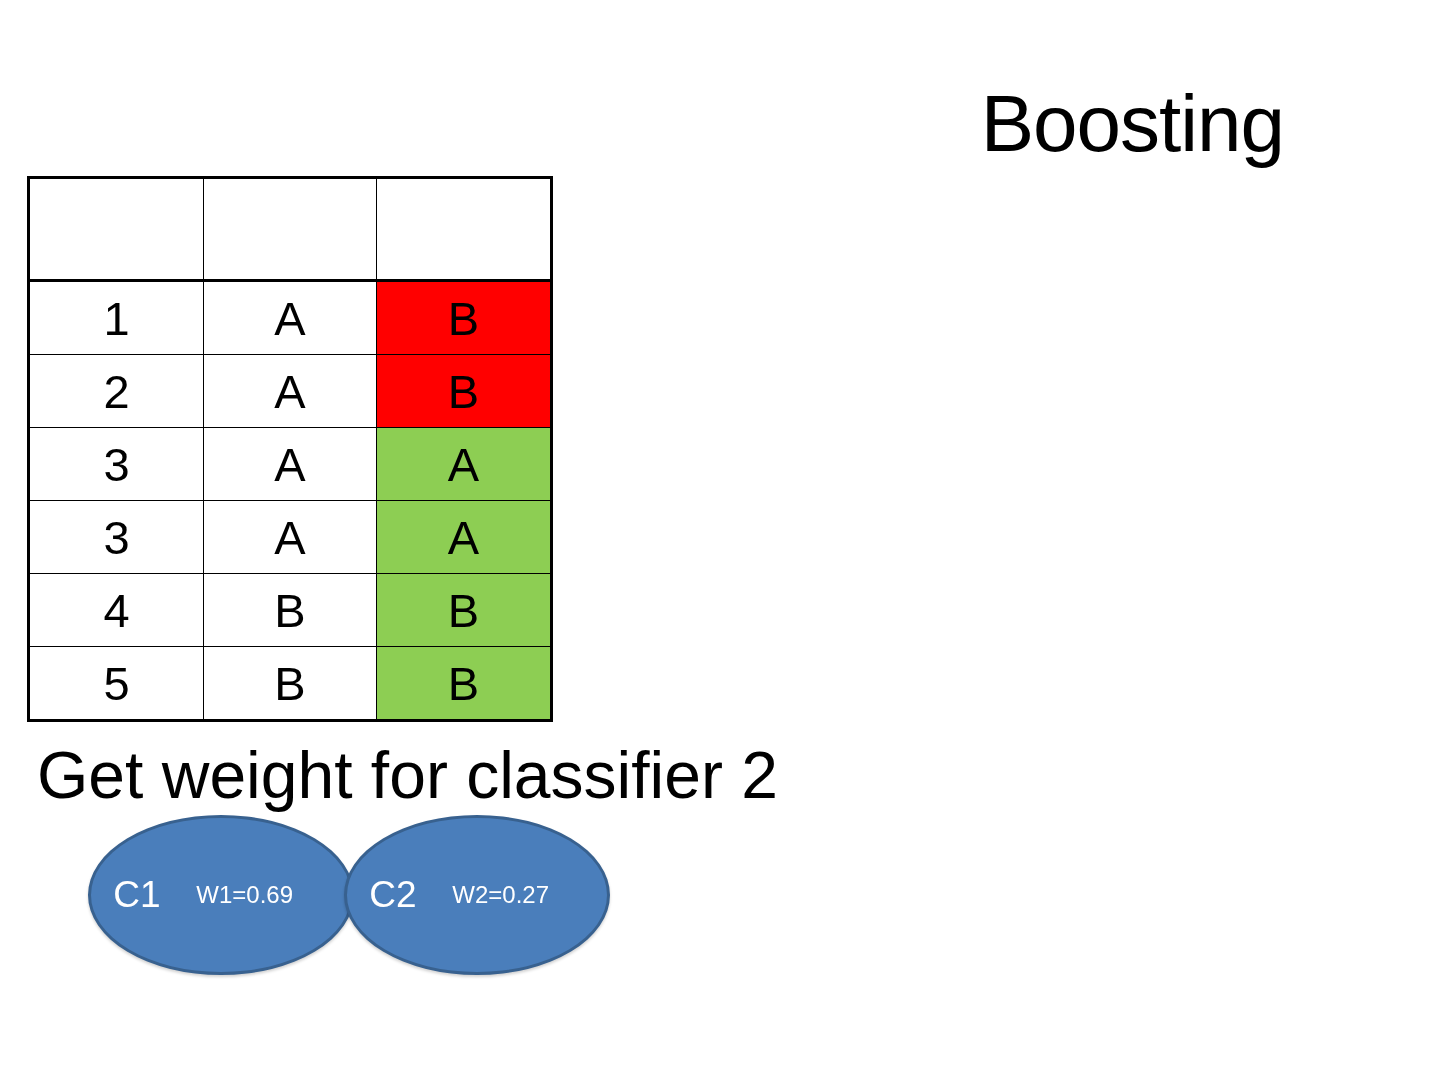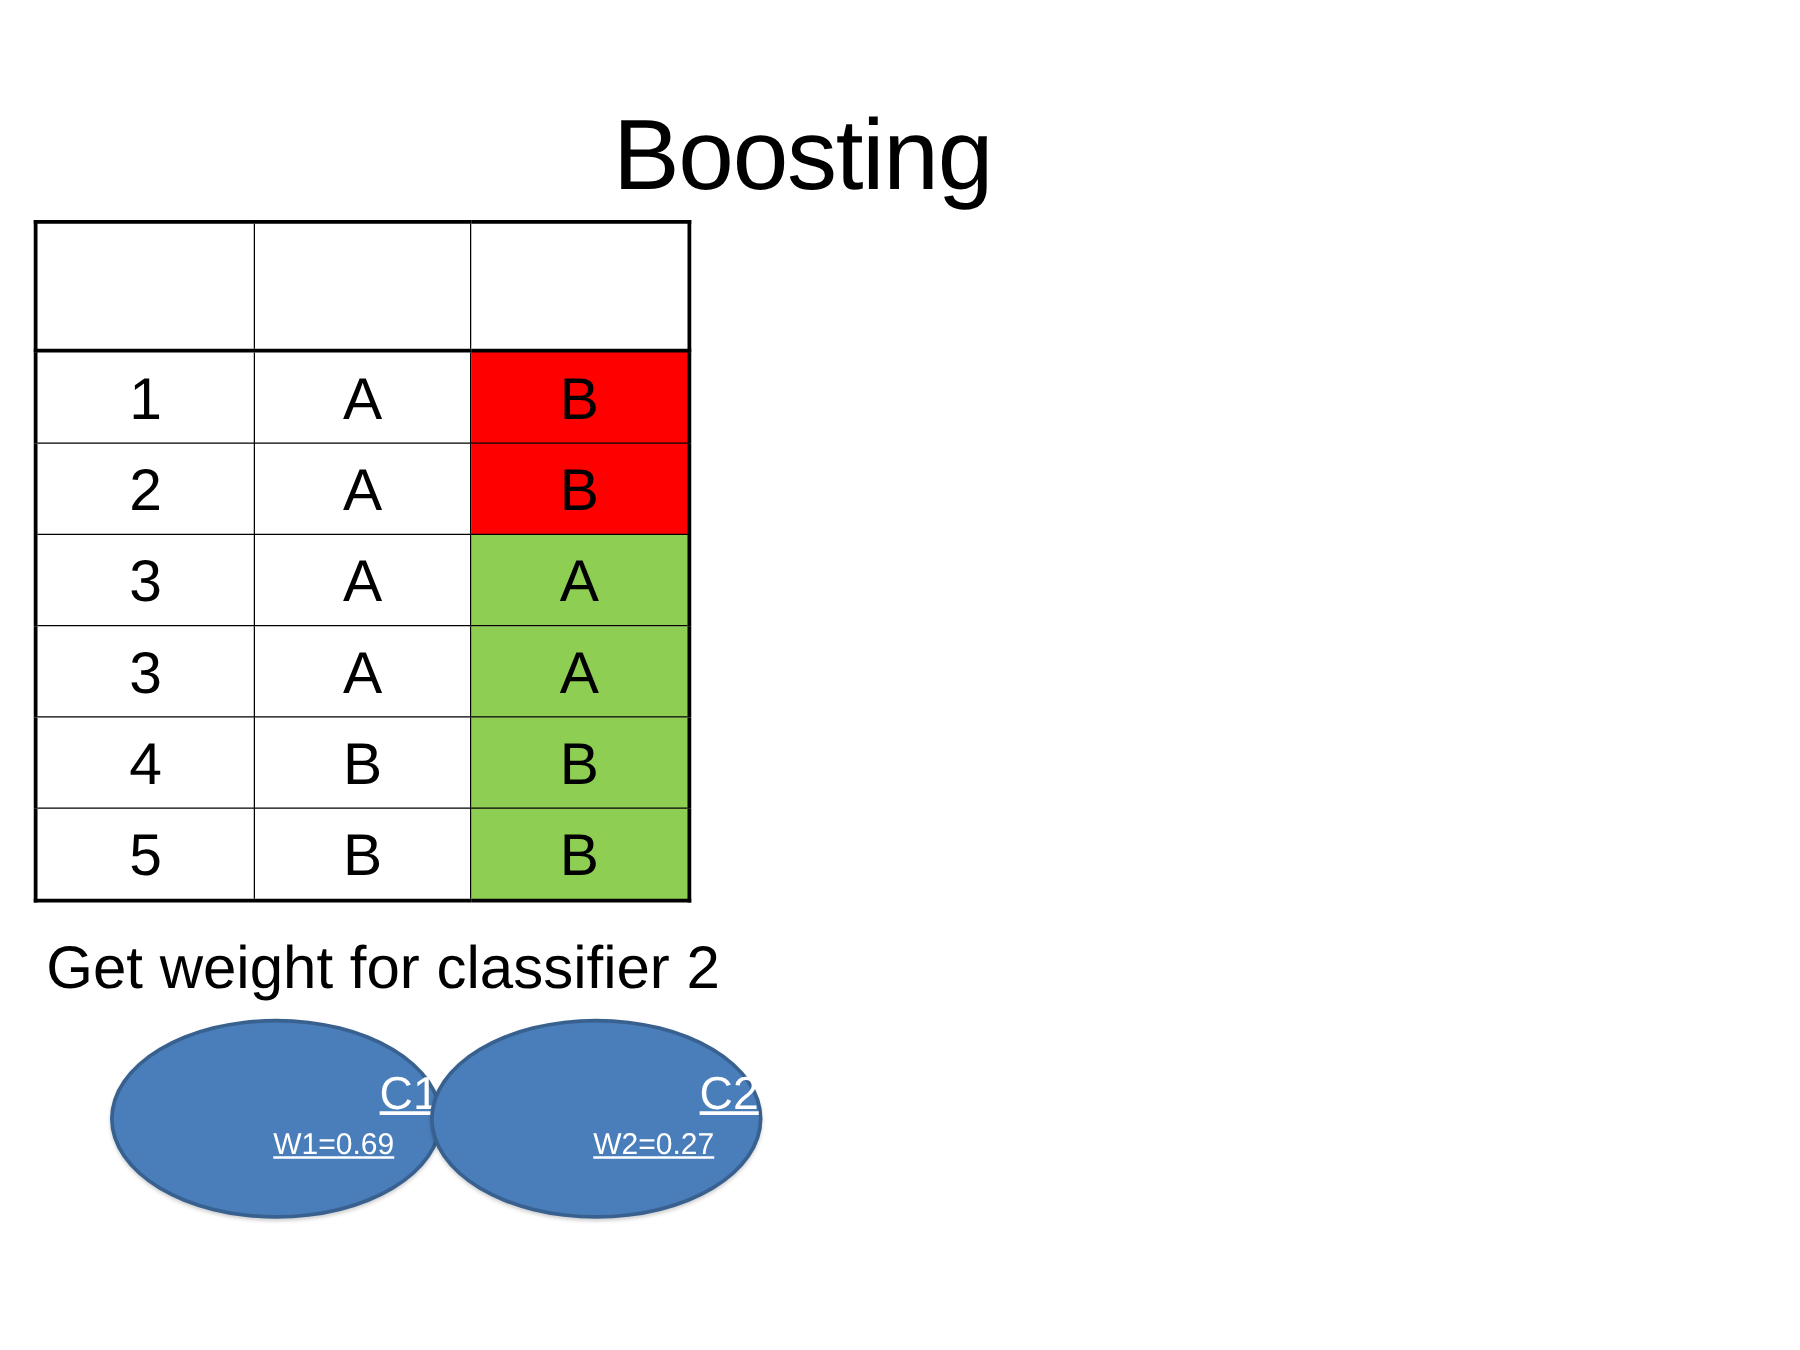--- a/index.html
+++ b/index.html
@@ -16,21 +16,21 @@
     color: #000000;
     -webkit-font-smoothing: antialiased;
   }
 
   
   .slide-title {
     position: absolute;
     left: 0;
     top: 78px;
     width: 1284px;
-    text-align: center;
+    text-align: right;
     font-size: 80px;
     line-height: 92px;
     font-weight: 400;
     color: #000000;
     letter-spacing: -1px;
     white-space: nowrap;
   }
 
   
   .pred-table {
@@ -78,21 +78,21 @@
   td.cell-green {
     background: #8dce53;
     border-color: #000000;
   }
 
   
   .instruction {
     position: absolute;
     left: 37px;
     top: 740px;
-    font-size: 48px;
+    font-size: 66px;
     line-height: 70px;
     font-weight: 400;
     white-space: nowrap;
     color: #000000;
   }
 
   
   .classifier-row {
     position: absolute;
     left: 88px;
@@ -103,26 +103,24 @@
   .ellipse {
     position: absolute;
     top: 0;
     width: 266px;
     height: 160px;
     border-radius: 50%;
     background: #4a7ebb;
     border: 3px solid #38618f;
     box-sizing: border-box;
     display: flex;
-    flex-direction: column;
-    align-items: flex-end;
+    align-items: center;
     justify-content: center;
     color: #ffffff;
     box-shadow: 0 2px 3px rgba(0,0,0,0.18);
-    text-decoration: underline;
   }
   .ellipse.e1 { left: 0px; }
   .ellipse.e2 { left: 256px; }
 
   .ellipse .c-name {
     font-size: 37px;
     line-height: 42px;
     font-weight: 400;
     color: #ffffff;
   }

